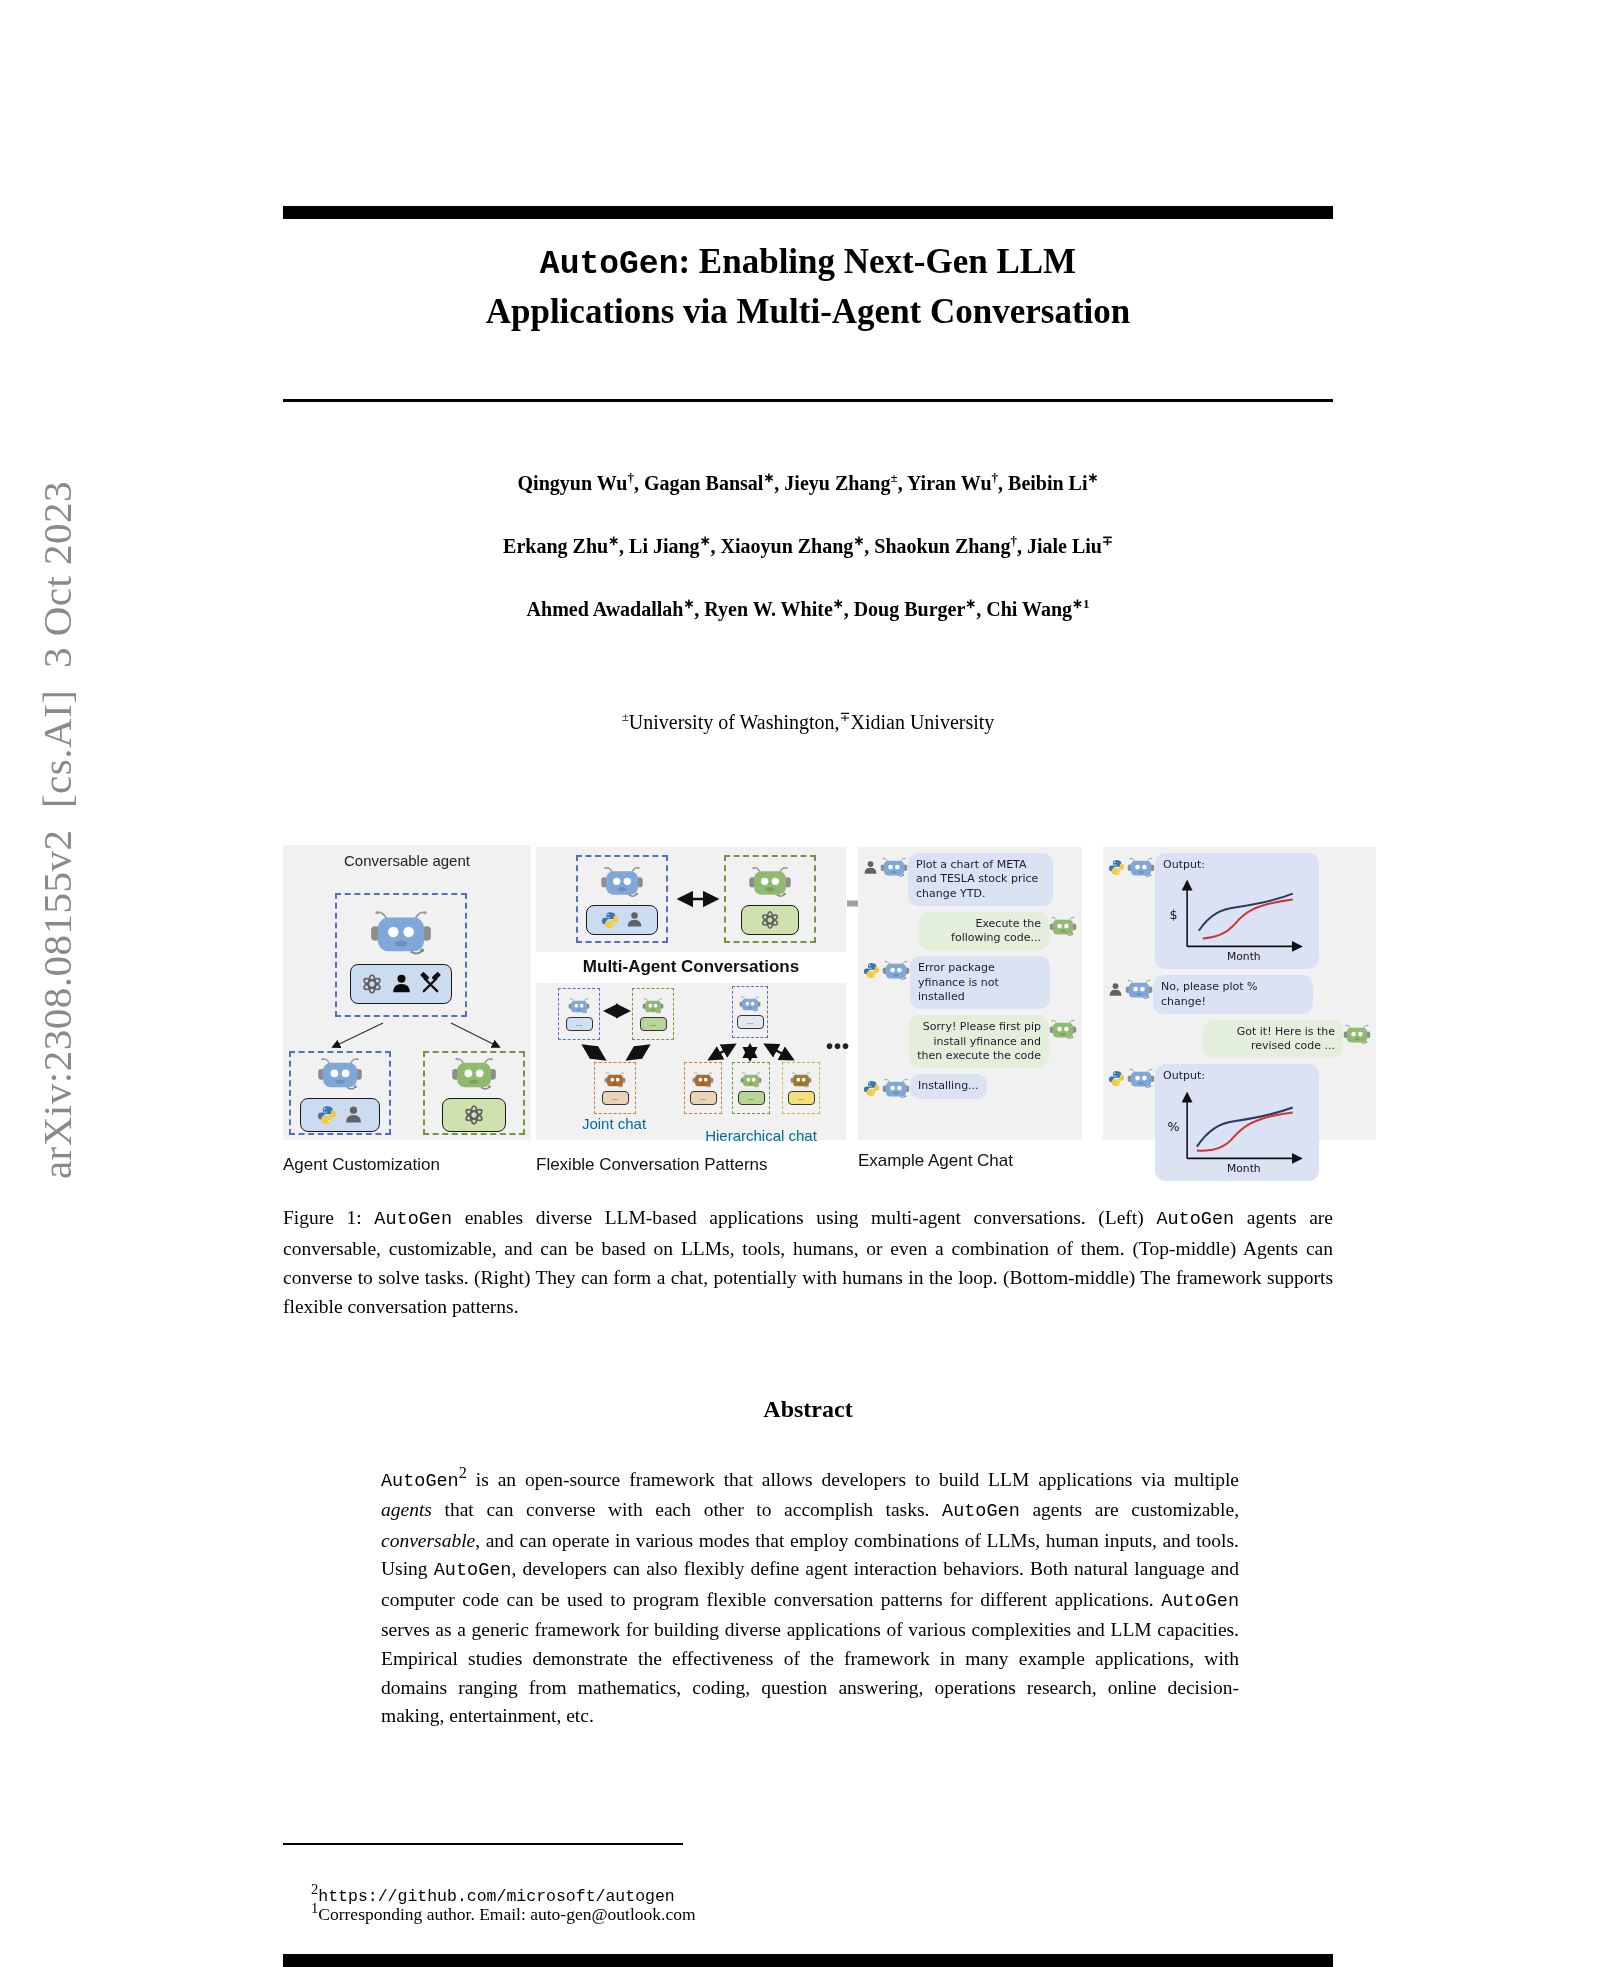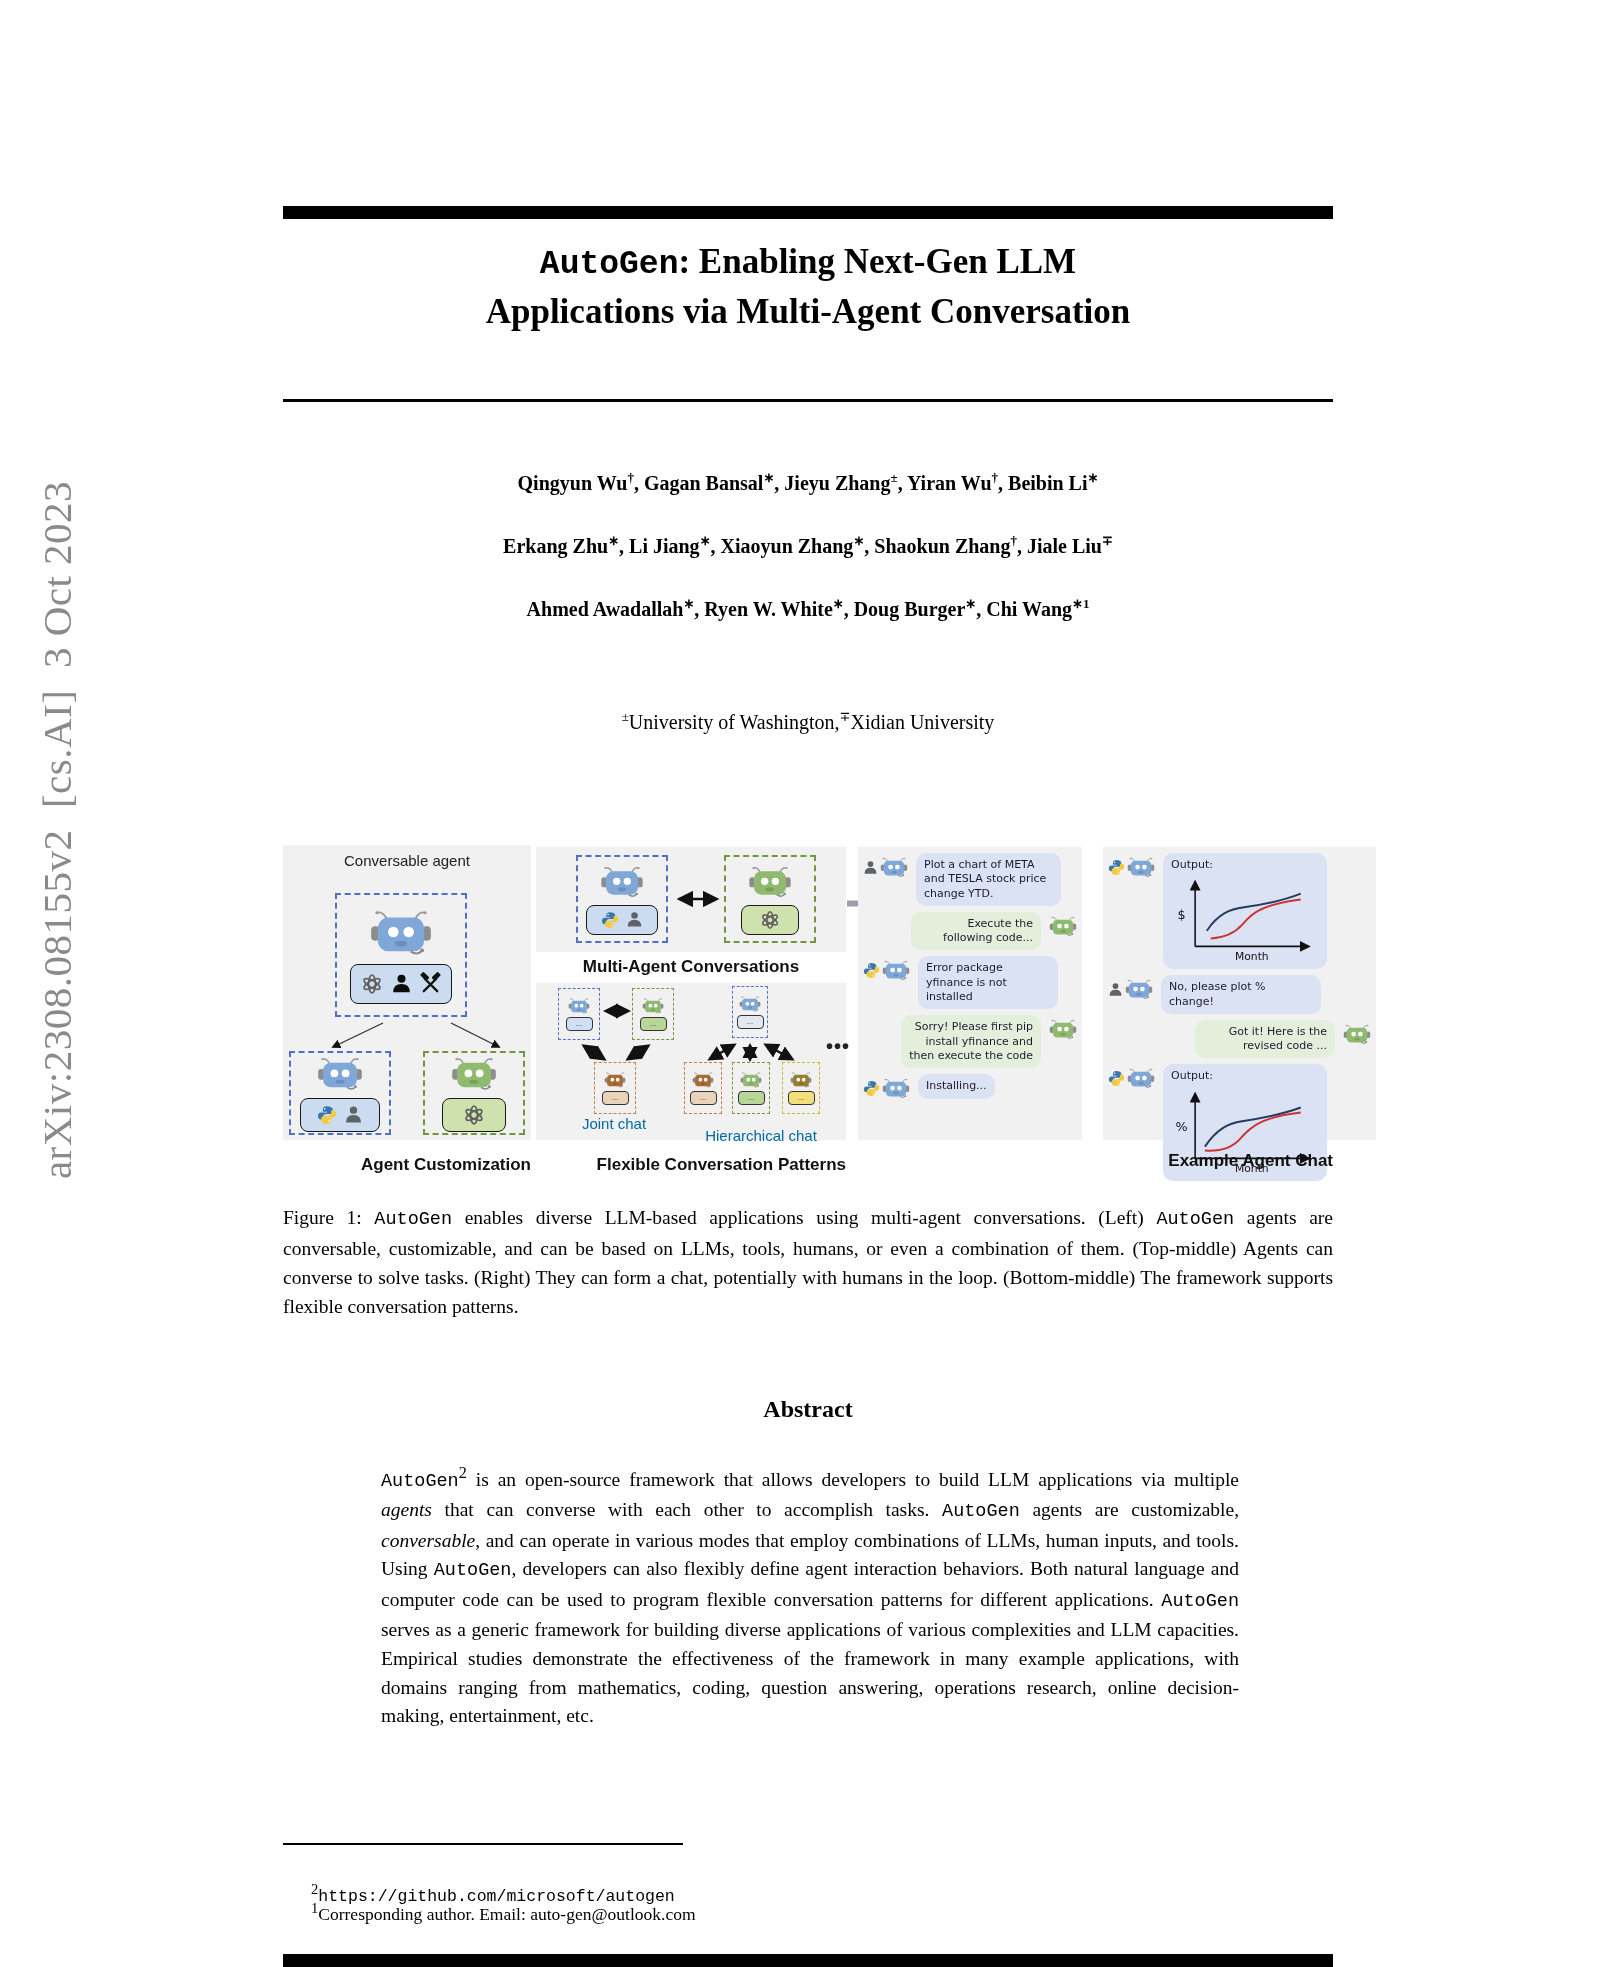--- a/index.html
+++ b/index.html
@@ -32,21 +32,21 @@
 
   
   .fig { position:absolute; top:845px; left:0; width:1050px; height:345px;
          font-family:"Liberation Sans", sans-serif; }
   .panel { position:absolute; background:#f1f1f1; }
   .p-left  { left:0;   top:2;   width:248px; height:295px; }
   .p-midtop{ left:253px; top:2px; width:310px; height:105px; }
   .p-midbot{ left:253px; top:138px; width:310px; height:157px; }
   .p-chat1 { left:575px; top:2px; width:224px; height:293px; }
   .p-chat2 { left:820px; top:2px; width:273px; height:293px; }
-  .fig-label { position:absolute; text-align:right; font-weight:bold; font-size:17px; color:#111; }
+  .fig-label { position:absolute; text-align:left; font-weight:normal; font-size:17px; color:#111; }
   .lab-left { left:0; width:248px; top:310px; }
   .lab-mid  { left:253px; width:310px; top:310px; }
   .lab-chat { left:575px; width:475px; top:306px; }
   .lab-mac  { left:253px; width:310px; top:112px; position:absolute; text-align:center;
               font-weight:bold; font-size:17px; color:#111; }
 
   .panel-title { text-align:center; font-size:15px; color:#222; padding-top:7px; }
 
   .dash-box { position:absolute; border:2px dashed #5470c6; display:flex;
               flex-direction:column; align-items:center; justify-content:center; gap:5px; }
@@ -64,21 +64,21 @@
                    font-size:8px; line-height:11px; text-align:center; background:#cfe0f2; color:#333; }
   .mini.green  { border-color:#76953f; }  .mini.green .minibox  { background:#b7d698; }
   .mini.orange { border-color:#c77f3d; }  .mini.orange .minibox { background:#e9d4ba; }
   .mini.yellow { border-color:#cdb53a; }  .mini.yellow .minibox { background:#f3e07a; }
   .mini.gray .minibox { background:#e3e8ee; }
   .pat-label { position:absolute; font-size:15px; color:#0369a1; text-align:center; }
   .dots { position:absolute; font-size:20px; font-weight:bold; color:#222; letter-spacing:1px; }
 
   
   .chatcol { display:flex; flex-direction:column; gap:6px; padding:6px 5px; }
-  .msg { display:flex; align-items:flex-start; gap:8px; }
+  .msg { display:flex; align-items:flex-start; gap:0; }
   .msg.right { justify-content:flex-end; }
   .icons { display:flex; align-items:center; gap:2px; padding-top:3px; flex:none; }
   .bubble { border-radius:10px; padding:5px 8px; font-family:"DejaVu Sans", sans-serif;
             font-size:11px; line-height:1.3; color:#1c1c2e; }
   .bubble.blue  { background:#dbe2f4; }
   .bubble.green { background:#e4efdb; text-align:right; }
   .robot-blue   { color:#7fa8d9; }
   .robot-green  { color:#8fba6f; }
   .robot-brown  { color:#a76b33; }
   .robot-olive  { color:#9b7d2e; }

